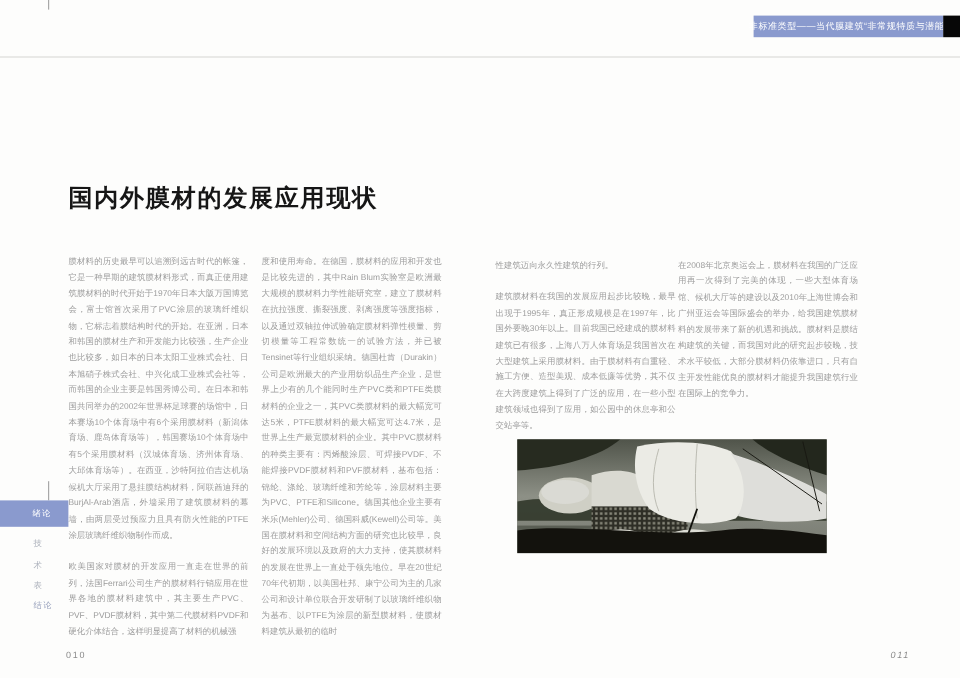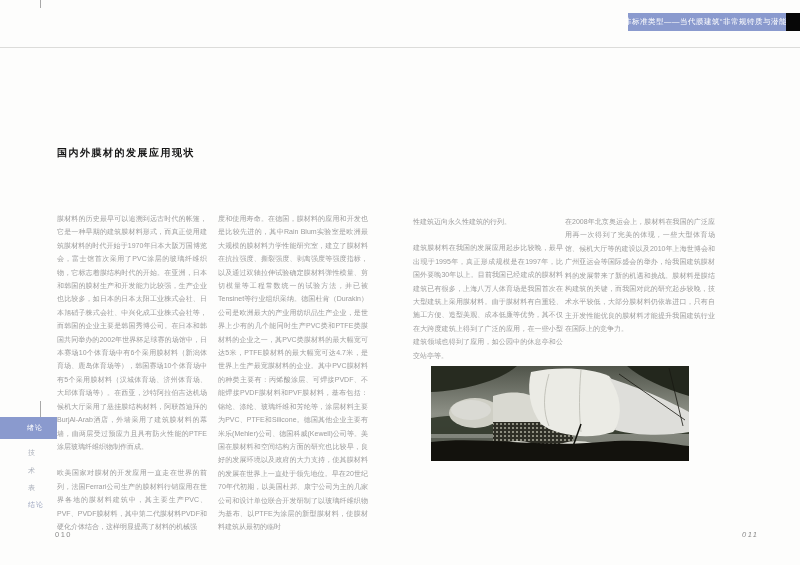--- a/index.html
+++ b/index.html
@@ -15,21 +15,21 @@
 
   .header-bar{
     position:absolute;left:628px;top:13px;width:158px;height:18px;
     background:#8a9ace;color:#ffffff;font-size:7.5px;letter-spacing:.5px;
     display:flex;align-items:center;justify-content:center;white-space:nowrap;
   }
   .header-block{position:absolute;left:786px;top:13px;width:14px;height:18px;background:#070707;}
 
   .doc-title{
     position:absolute;left:57px;top:139px;
-    font-size:10px;font-weight:bold;color:#161616;letter-spacing:1.5px;white-space:nowrap;
+    font-size:20px;font-weight:bold;color:#161616;letter-spacing:1.5px;white-space:nowrap;
   }
 
   .col{
     position:absolute;width:150px;
     font-size:7px;line-height:13.4px;color:#9c9c9c;
     text-align:justify;text-justify:inter-ideograph;
   }
   .col p{margin:0 0 13px 0;}
   #col1{left:57px;top:212px;}
   #col2{left:218px;top:212px;}
@@ -40,21 +40,21 @@
     position:absolute;left:0;top:417px;width:57px;height:22px;
     background:#8a9ace;color:#ffffff;font-size:7px;letter-spacing:1px;
     display:flex;align-items:center;padding-left:27px;box-sizing:border-box;
   }
   .side-item{position:absolute;left:28px;font-size:7px;color:#abb0ba;letter-spacing:1px;white-space:nowrap;}
   #si0{top:448px;}
   #si1{top:466px;}
   #si2{top:483px;}
   #si3{top:500px;color:#9aa3bd;}
 
-  .pagenum{position:absolute;top:530px;font-size:7.5px;color:#8b8b8b;letter-spacing:1.5px;}
+  .pagenum{position:absolute;top:541px;font-size:7.5px;color:#8b8b8b;letter-spacing:1.5px;}
   #pn-left{left:55px;}
   #pn-right{left:742px;font-style:italic;}
 
   .photo{
     position:absolute;left:431px;top:366px;width:258px;height:95px;overflow:hidden;
     background:#6f7268;
   }
   .photo svg{display:block;width:100%;height:100%;}
 </style>
 </head>

